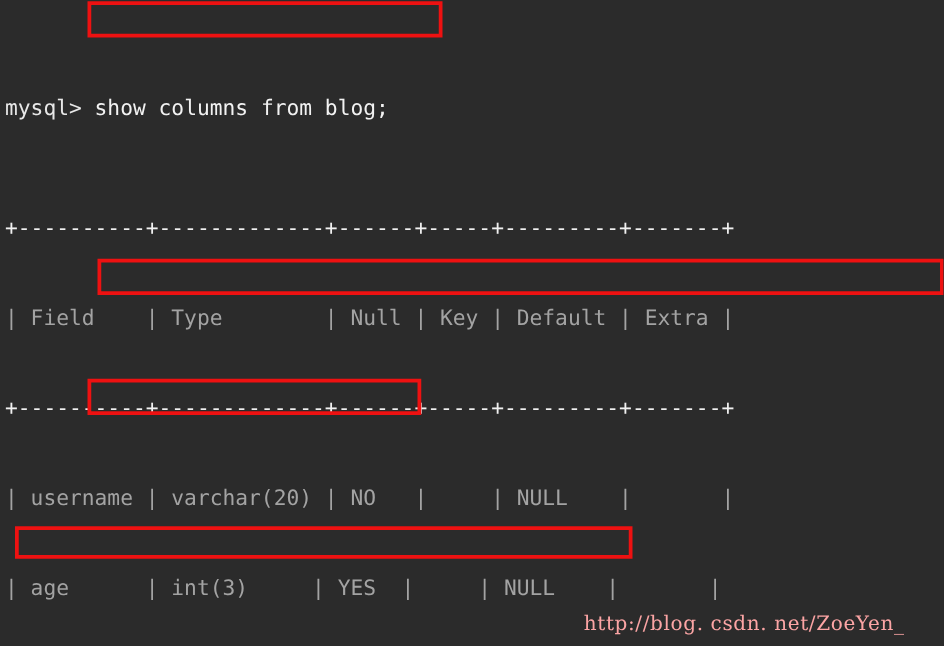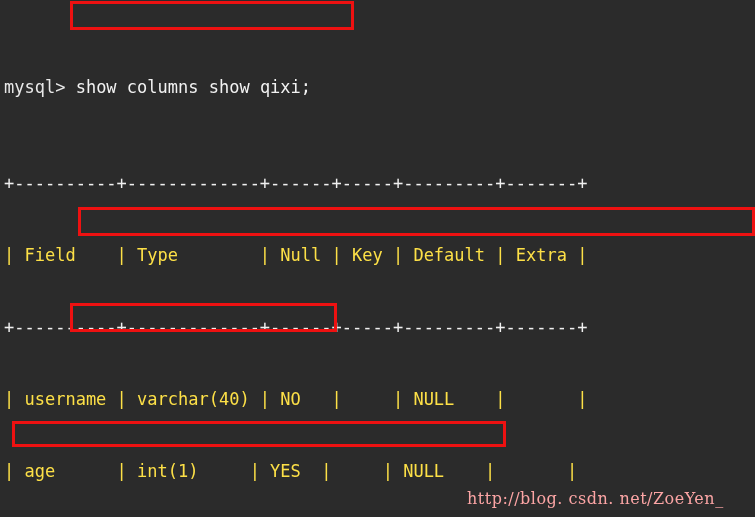--- a/index.html
+++ b/index.html
@@ -30,21 +30,21 @@
     white-space: pre;
   }
   .line {
     height: 24px;
     white-space: pre;
     position: relative;
   }
   .prompt { color: #e8e8e8; margin-top: 40px; }
   .cmd    { color: #f2f2f2; }
   .rule   { color: #f0f0f0; }
-  .cell   { color: #fde047; }
+  .cell   { color: #a3a3a3; }
 
   
   .hl {
     position: absolute;
     border: 3px solid #ee1111;
     box-sizing: border-box;
     pointer-events: none;
     background: transparent;
   }
   #hl-cmd1 { left: 70px;  top: 1px;   width: 284px; height: 29px; }
@@ -62,27 +62,27 @@
     letter-spacing: 0.5px;
     white-space: pre;
   }
 </style>
 </head>
 <body>
 
 <div id="terminal">
   <div class="screen">
 
-    <div class="line"><span class="prompt">mysql&gt;</span><span class="cmd"> show columns show qixi;</span></div>
+    <div class="line"><span class="prompt">mysql&gt;</span><span class="cmd"> show columns from blog;</span></div>
 
     <div class="line rule">+----------+-------------+------+-----+---------+-------+</div>
     <div class="line cell">| Field    | Type        | Null | Key | Default | Extra |</div>
     <div class="line rule">+----------+-------------+------+-----+---------+-------+</div>
-    <div class="line cell">| username | varchar(40) | NO   |     | NULL    |       |</div>
-    <div class="line cell">| age      | int(1)     | YES  |     | NULL    |       |</div>
+    <div class="line cell">| username | varchar(20) | NO   |     | NULL    |       |</div>
+    <div class="line cell">| age      | int(3)     | YES  |     | NULL    |       |</div>
     
     
 
     
 
     
 
     
     
 

